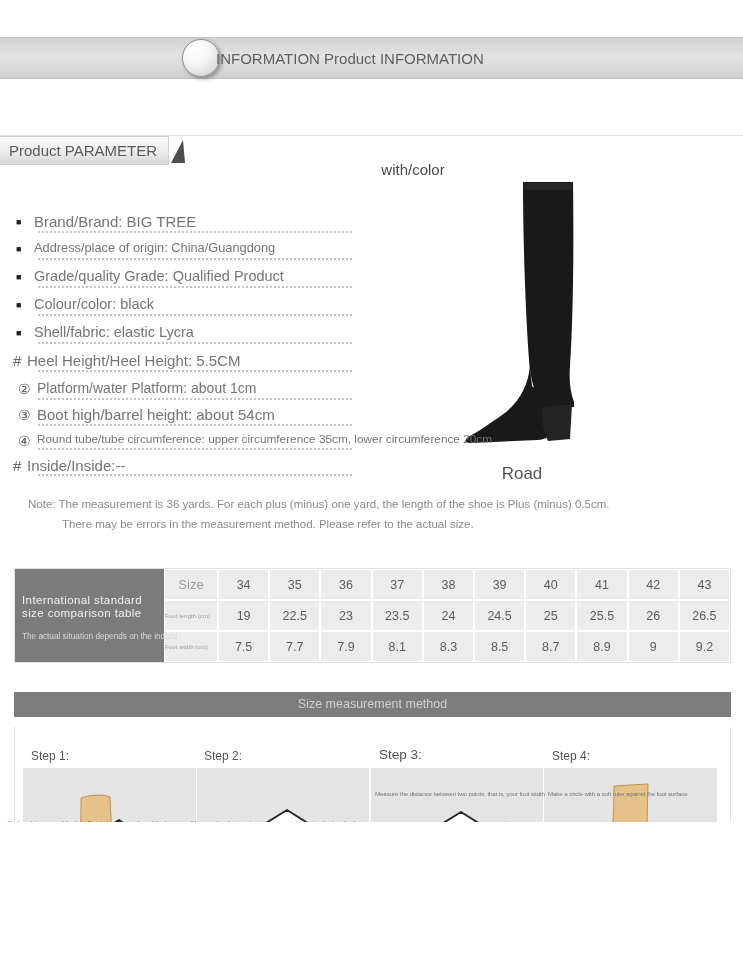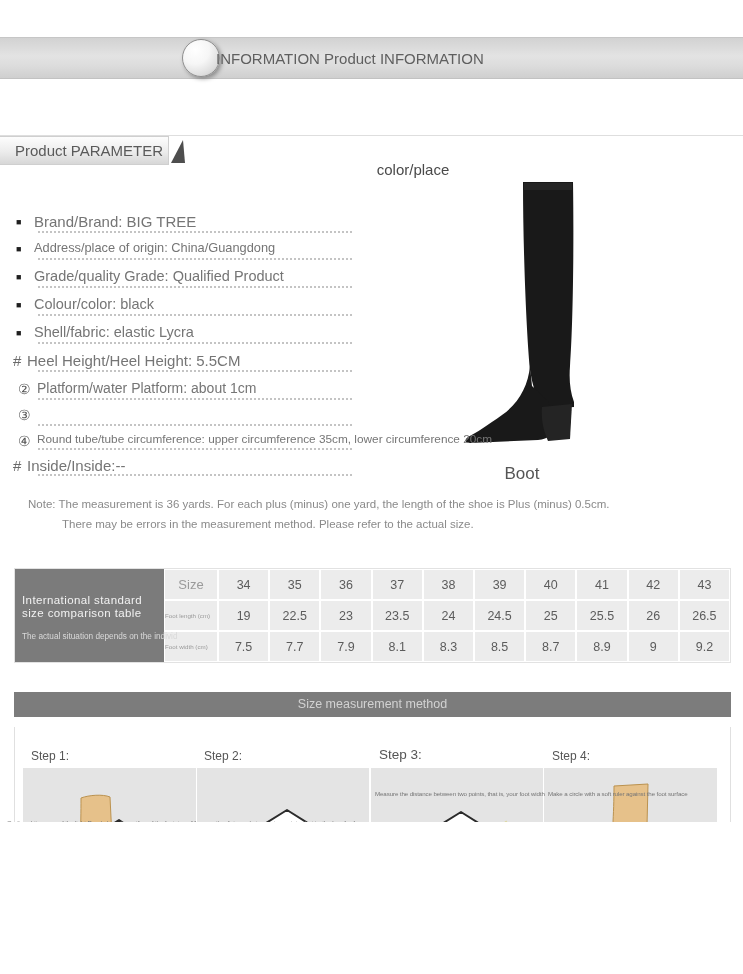--- a/index.html
+++ b/index.html
@@ -24,21 +24,21 @@
     position:absolute; left:216px; top:0; height:42px; line-height:42px;
     font-size:15px; color:#5f5f5f; white-space:nowrap;
   }
 
   
   .thin-line { position:absolute; left:0; top:135px; width:743px; height:1px; background:#dedede; }
   .param-header {
     position:absolute; left:0; top:136px; width:169px; height:29px;
     background:linear-gradient(180deg,#fdfdfd 0%,#ececec 55%,#d7d7d7 100%);
     border:1px solid #cfcfcf; border-left:none;
-    font-size:15px; color:#5a5a5a; line-height:28px; padding-left:15px;
+    font-size:15px; color:#5a5a5a; line-height:28px; padding-left:9px;
   }
   .param-header-flag { position:absolute; left:169px; top:138px; }
 
   .color-heading { position:absolute; left:368px; top:161px; width:90px; text-align:center; font-size:15px; color:#4a4a4a; }
 
   
   .boot-wrap { position:absolute; left:440px; top:176px; width:185px; height:290px; }
   .boot-label { position:absolute; left:432px; top:464px; width:180px; text-align:center; font-size:17px; color:#555; }
 
   
@@ -94,31 +94,31 @@
     <div class="sphere"></div>
     <div class="top-title">INFORMATION Product INFORMATION</div>
   </div>
 
   <div class="thin-line"></div>
   <div class="param-header">Product PARAMETER</div>
   <svg class="param-header-flag" width="20" height="28">
     <polygon points="2,25 14,2 16,25" fill="#4e4e4e"></polygon>
   </svg>
 
-  <div class="color-heading">color/place</div>
+  <div class="color-heading">with/color</div>
 
   <div class="boot-wrap">
     <svg viewBox="0 0 185 290" width="185" height="290">
       <path d="M83,6 L133,6 C134,70 133,150 130,190 C129,204 130,215 134,226 L134,231 L102,233 C96,221 92,208 90,194 C86,150 83,70 83,6 Z" fill="#191919"></path>
       <path d="M90,190 C88,210 79,227 62,239 C48,249 36,257 28,261 C24,264 25,267 30,267 L98,264 C110,263 116,257 114,247 L108,225 L92,210 Z" fill="#191919"></path>
       <path d="M102,231 L132,228 L130,263 L108,265 C103,254 101,242 102,231 Z" fill="#242424"></path>
       <path d="M84,7 L132,7 L132,14 L84,14 Z" fill="#2e2e2e" opacity="0.6"></path>
     </svg>
   </div>
-  <div class="boot-label">Boot</div>
+  <div class="boot-label">Road</div>
 
   <div class="param-list">
     <div class="param-item pi1">
       <span class="bullet">■</span>
       <span>Brand/Brand: BIG TREE</span>
       <div class="dots"></div>
     </div>
     <div class="param-item pi2">
       <span class="bullet">■</span>
       <span>Address/place of origin: China/Guangdong</span>
@@ -144,20 +144,21 @@
       <span>Heel Height/Heel Height: 5.5CM</span>
       <div class="dots"></div>
     </div>
     <div class="param-item circ pi7">
       <span class="bullet">②</span>
       <span>Platform/water Platform: about 1cm</span>
       <div class="dots"></div>
     </div>
     <div class="param-item circ pi8">
       <span class="bullet">③</span>
+      <span>Boot high/barrel height: about 54cm</span>
       <div class="dots"></div>
     </div>
     <div class="param-item circ pi9">
       <span class="bullet">④</span>
       <span>Round tube/tube circumference: upper circumference 35cm, lower circumference 20cm</span>
       <div class="dots"></div>
     </div>
     <div class="param-item hash pi10">
       <span class="bullet">#</span>
       <span>Inside/Inside:--</span>

